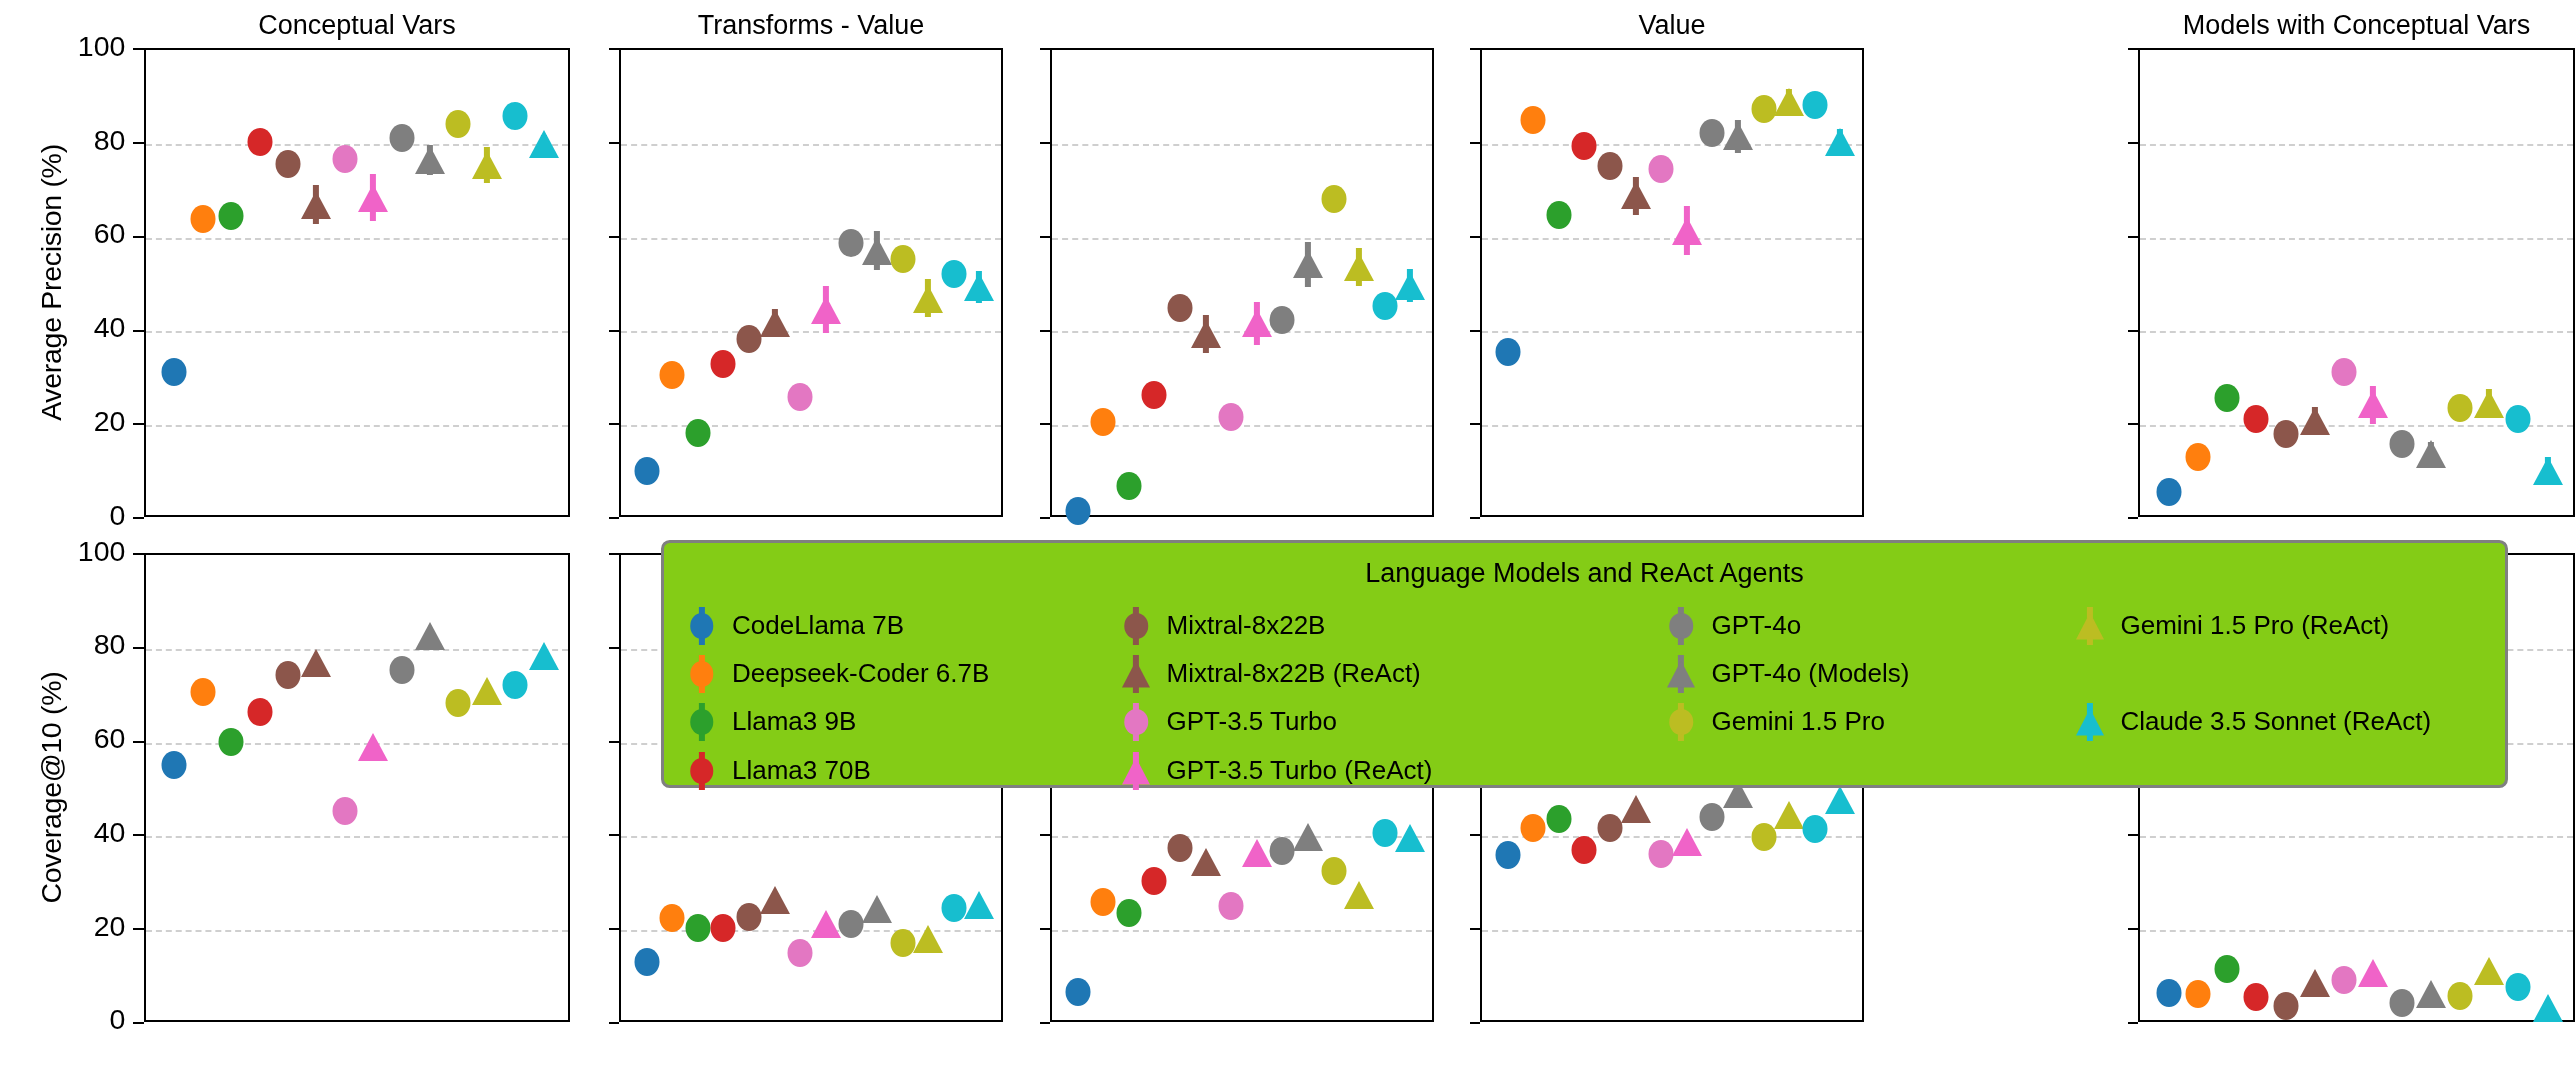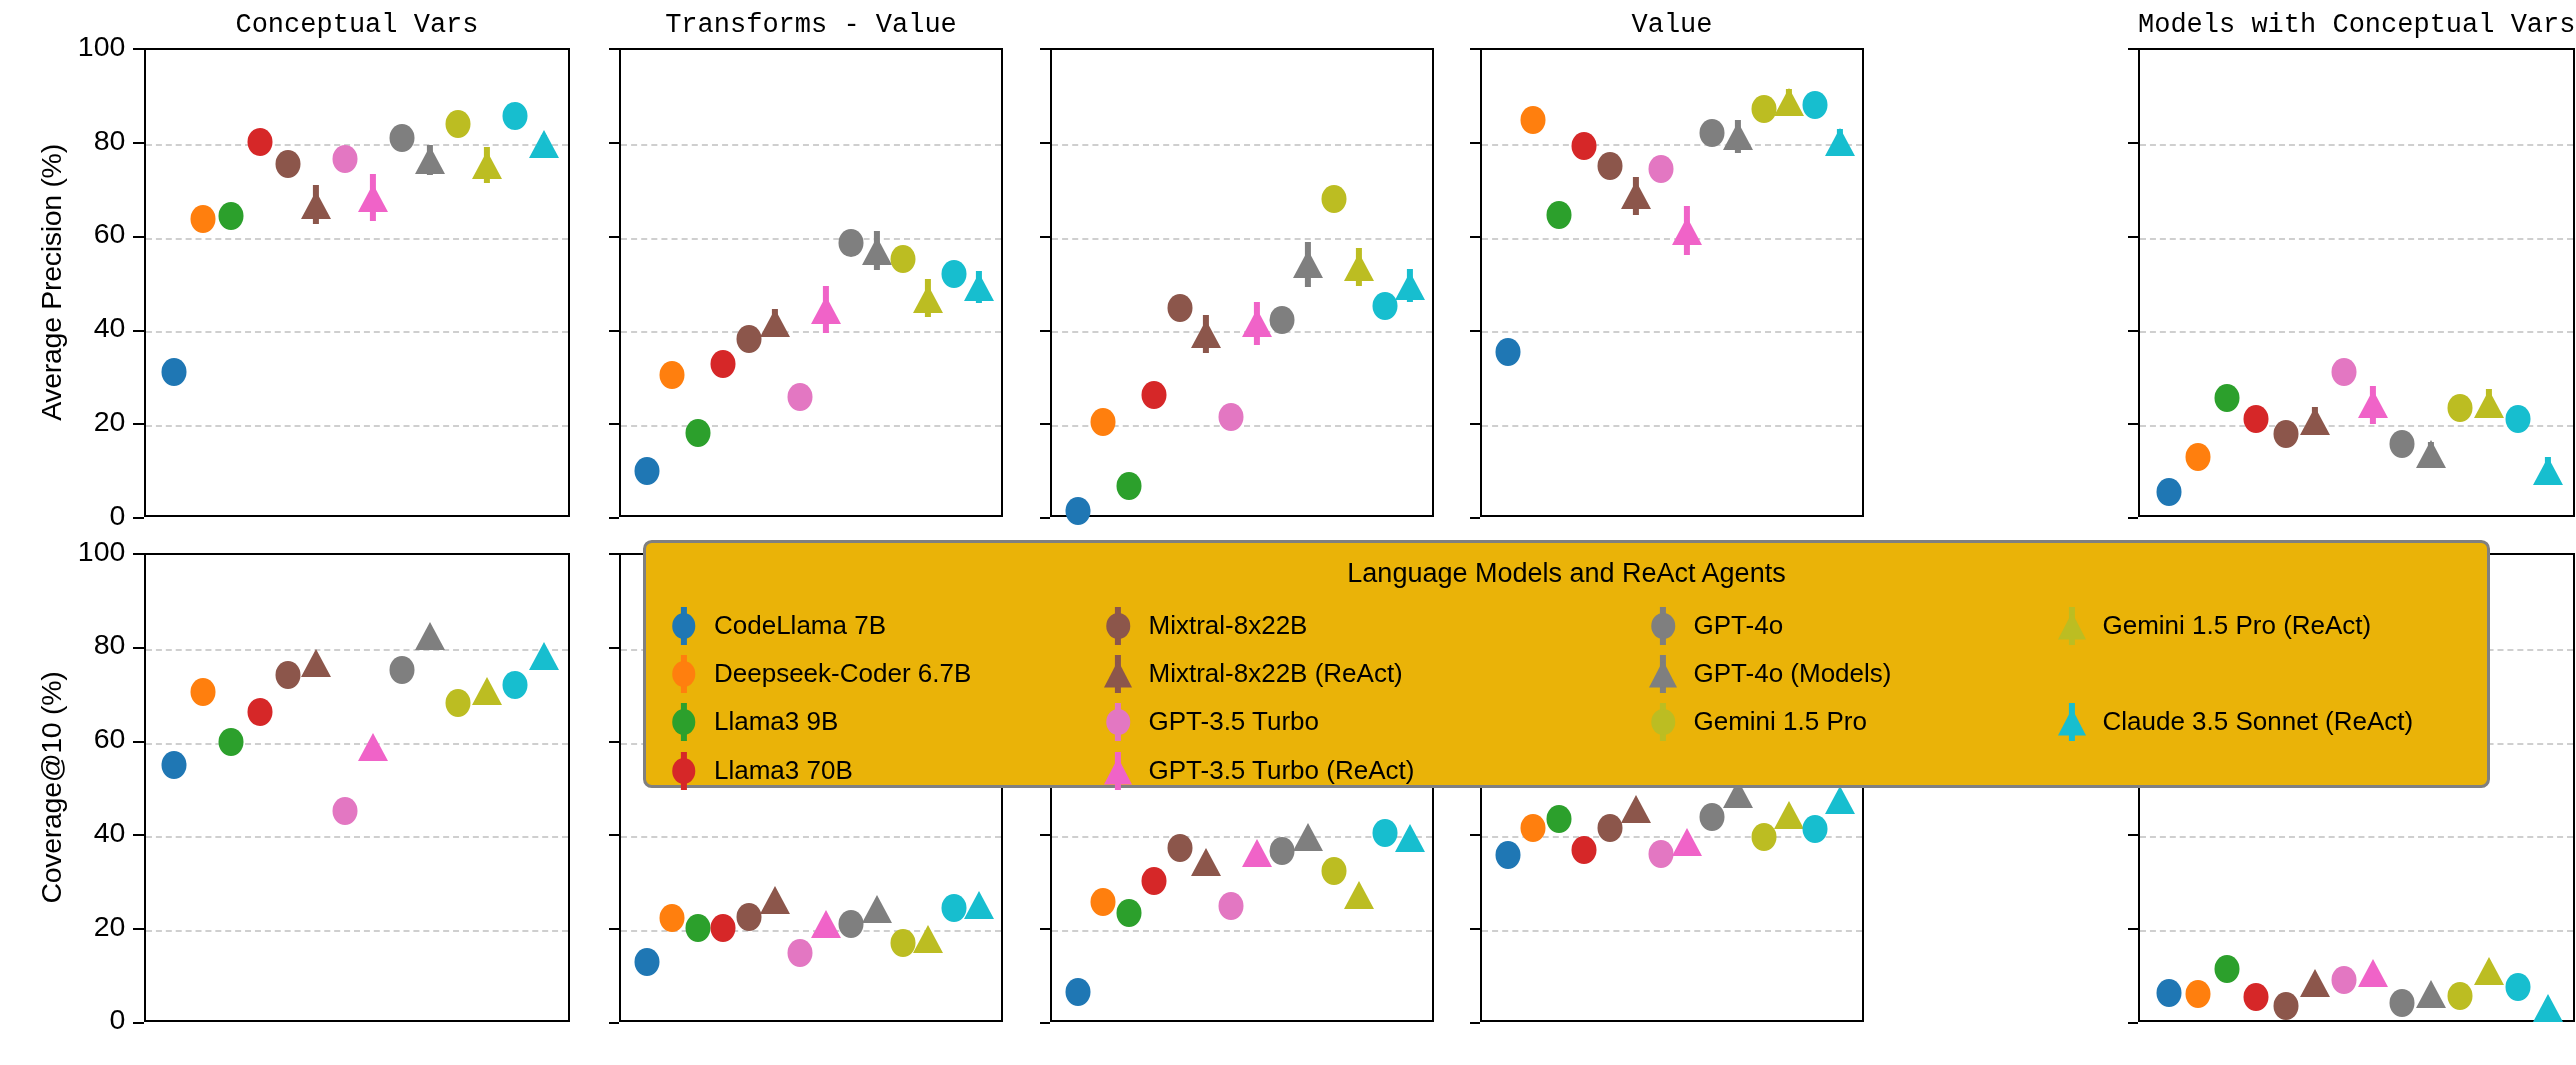--- a/index.html
+++ b/index.html
@@ -1,35 +1,35 @@
 <!DOCTYPE html>
 <html style="font-size:10px"><head>
 <meta charset="utf-8">
 <style>
   html,body{margin:0;padding:0;background:#ffffff;}
   body{width:2576px;height:1066px;font-family:"Liberation Sans",sans-serif;color:#000;}
   #fig{position:relative;width:2576px;height:1066px;overflow:hidden;}
 
   .ylabel{position:absolute;font-size:28.5px;font-weight:400;color:#000;
           transform-origin:0 0;white-space:nowrap;letter-spacing:-0.3px;}
-  .paneltitle{position:absolute;font-size:27px;text-align:center;white-space:nowrap;color:#000;font-family:Liberation Mono, monospace;}
+  .paneltitle{position:absolute;font-size:27px;text-align:center;white-space:nowrap;color:#000;}
 
   .panel{position:absolute;border:2.5px solid #000;background:#fff;box-sizing:border-box;}
   .grid{position:absolute;left:0;right:0;height:0;border-top:2.5px dashed #cfcfcf;}
 
   .ytick{position:absolute;right:0;width:11px;height:0;border-top:2.5px solid #000;}
   .yticklabel{position:absolute;font-size:28.5px;text-align:right;white-space:nowrap;color:#000;}
 
   .marker{position:absolute;transform:translate(-50%,-50%);}
   .errbar{position:absolute;width:6.2px;transform:translate(-50%,0);}
 
   .dot{border-radius:50%;}
   .tri{width:0;height:0;}
 
-  #legend{position:absolute;border:3.1px solid #808080;border-radius:8.7px;background:#eab308;box-sizing:border-box;}
+  #legend{position:absolute;border:3.1px solid #808080;border-radius:8.7px;background:#84cc16;box-sizing:border-box;margin-left:18px;}
   #legend-title{position:absolute;width:100%;text-align:center;font-size:27px;white-space:nowrap;}
   .leg-item{position:absolute;display:flex;align-items:center;}
   .leg-swatchwrap{position:relative;width:28.5px;height:43px;flex:0 0 28.5px;}
   .leg-label{font-size:26px;white-space:nowrap;margin-left:16px;color:#000;}
 </style>
 </head>
 <body>
 
 <div id="fig">
     <div class="panel" style="left: 144px; top: 48px; width: 426px; height: 469px;">

